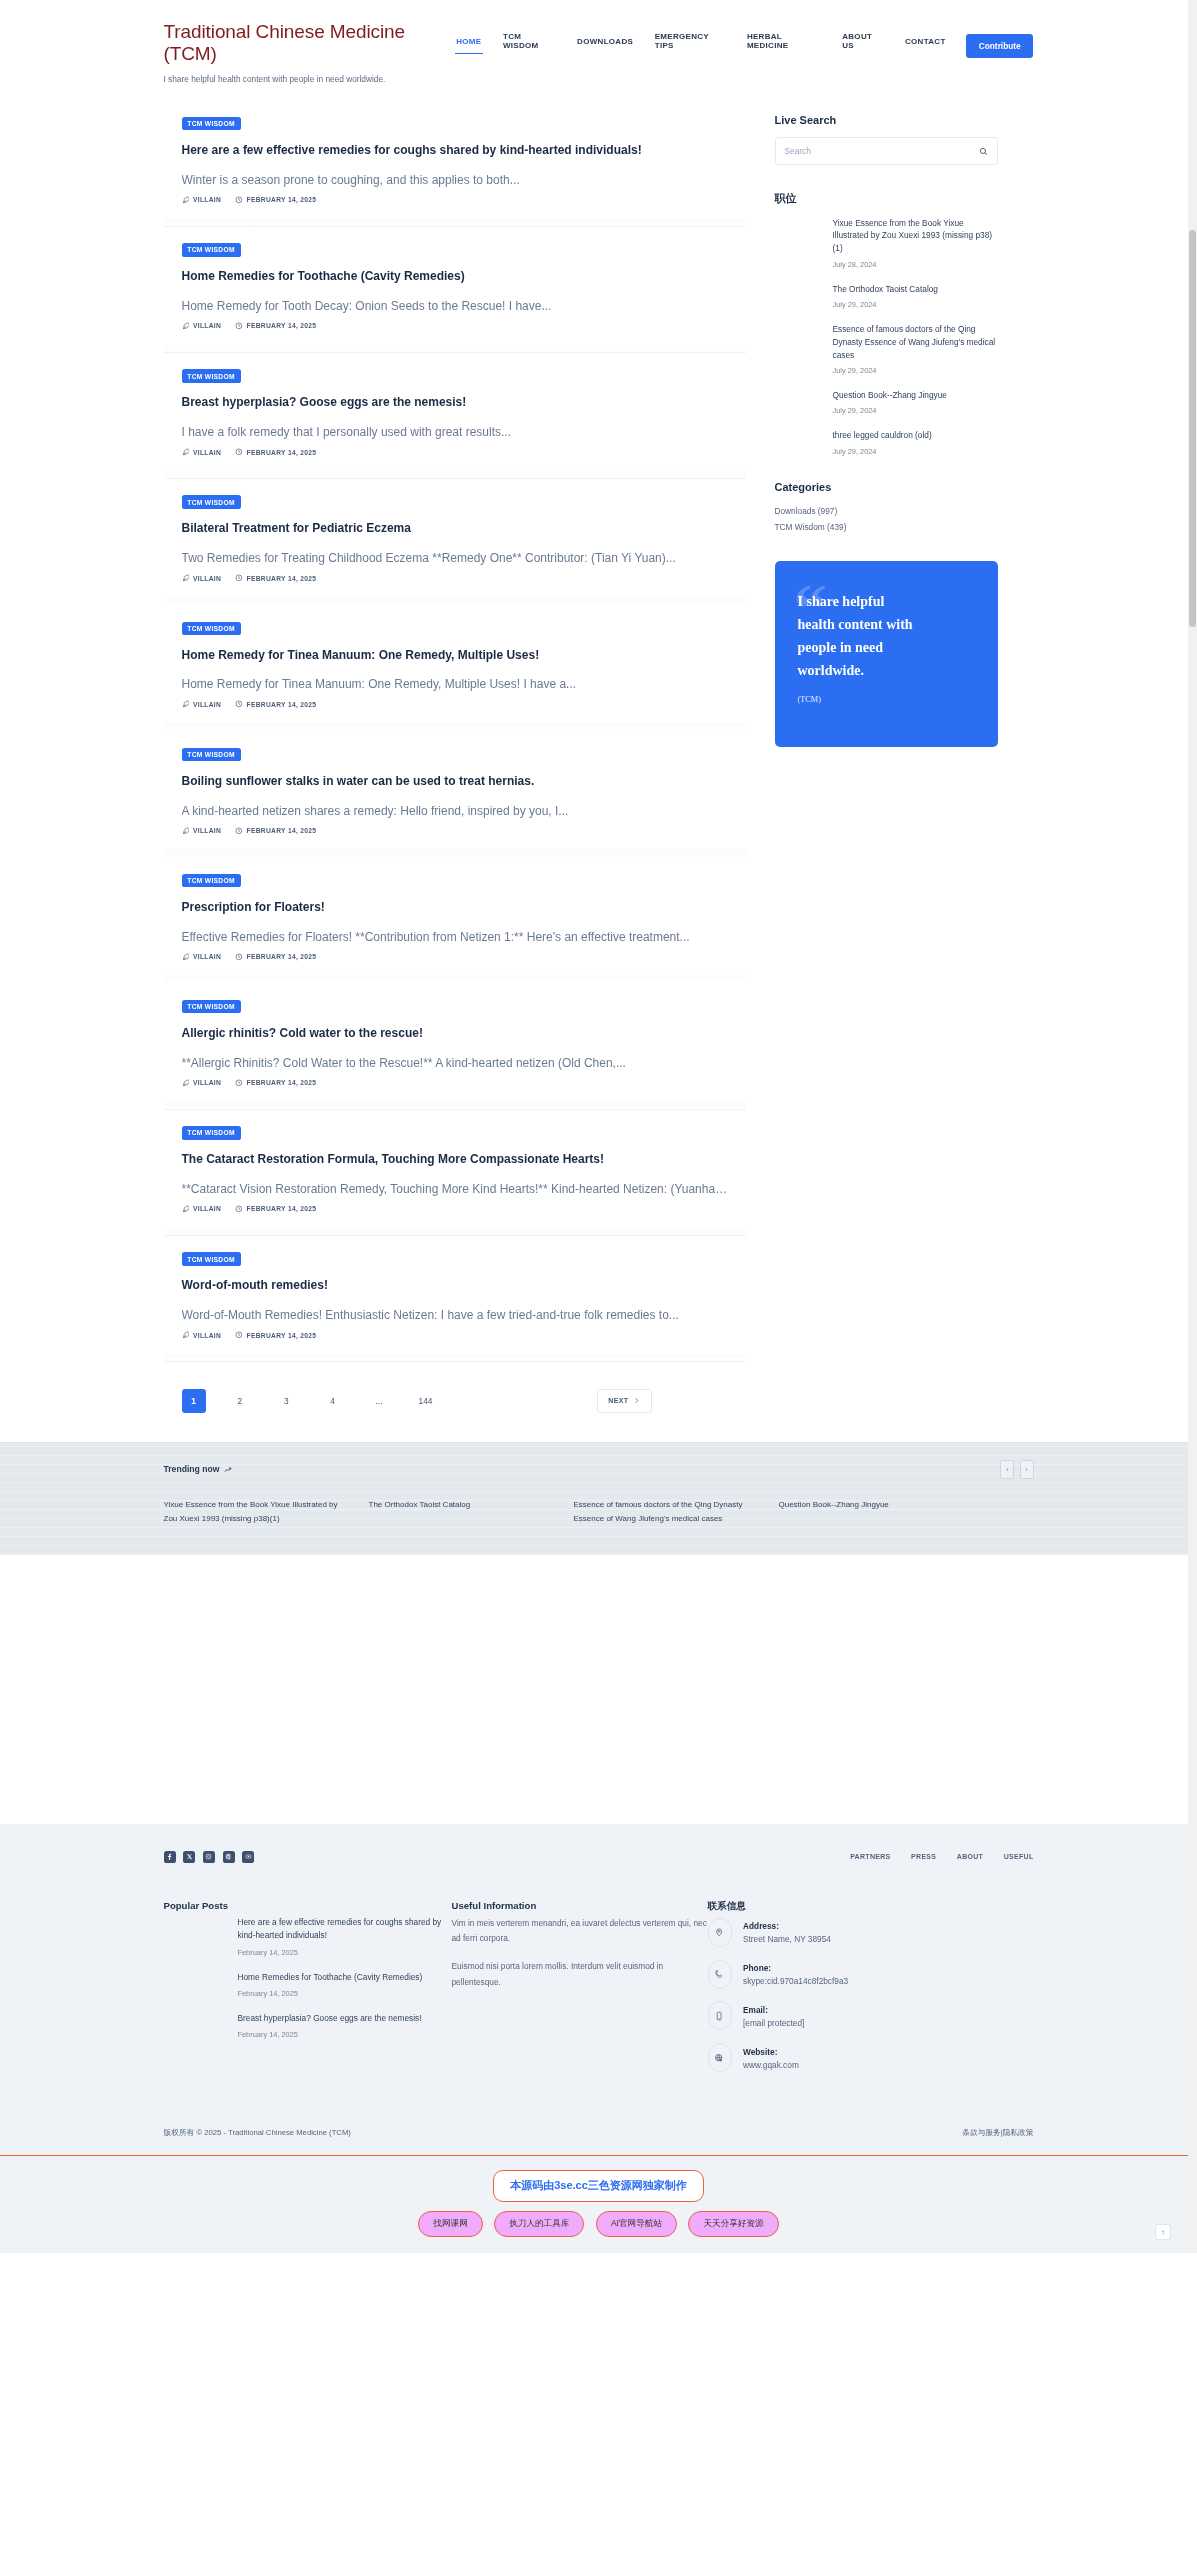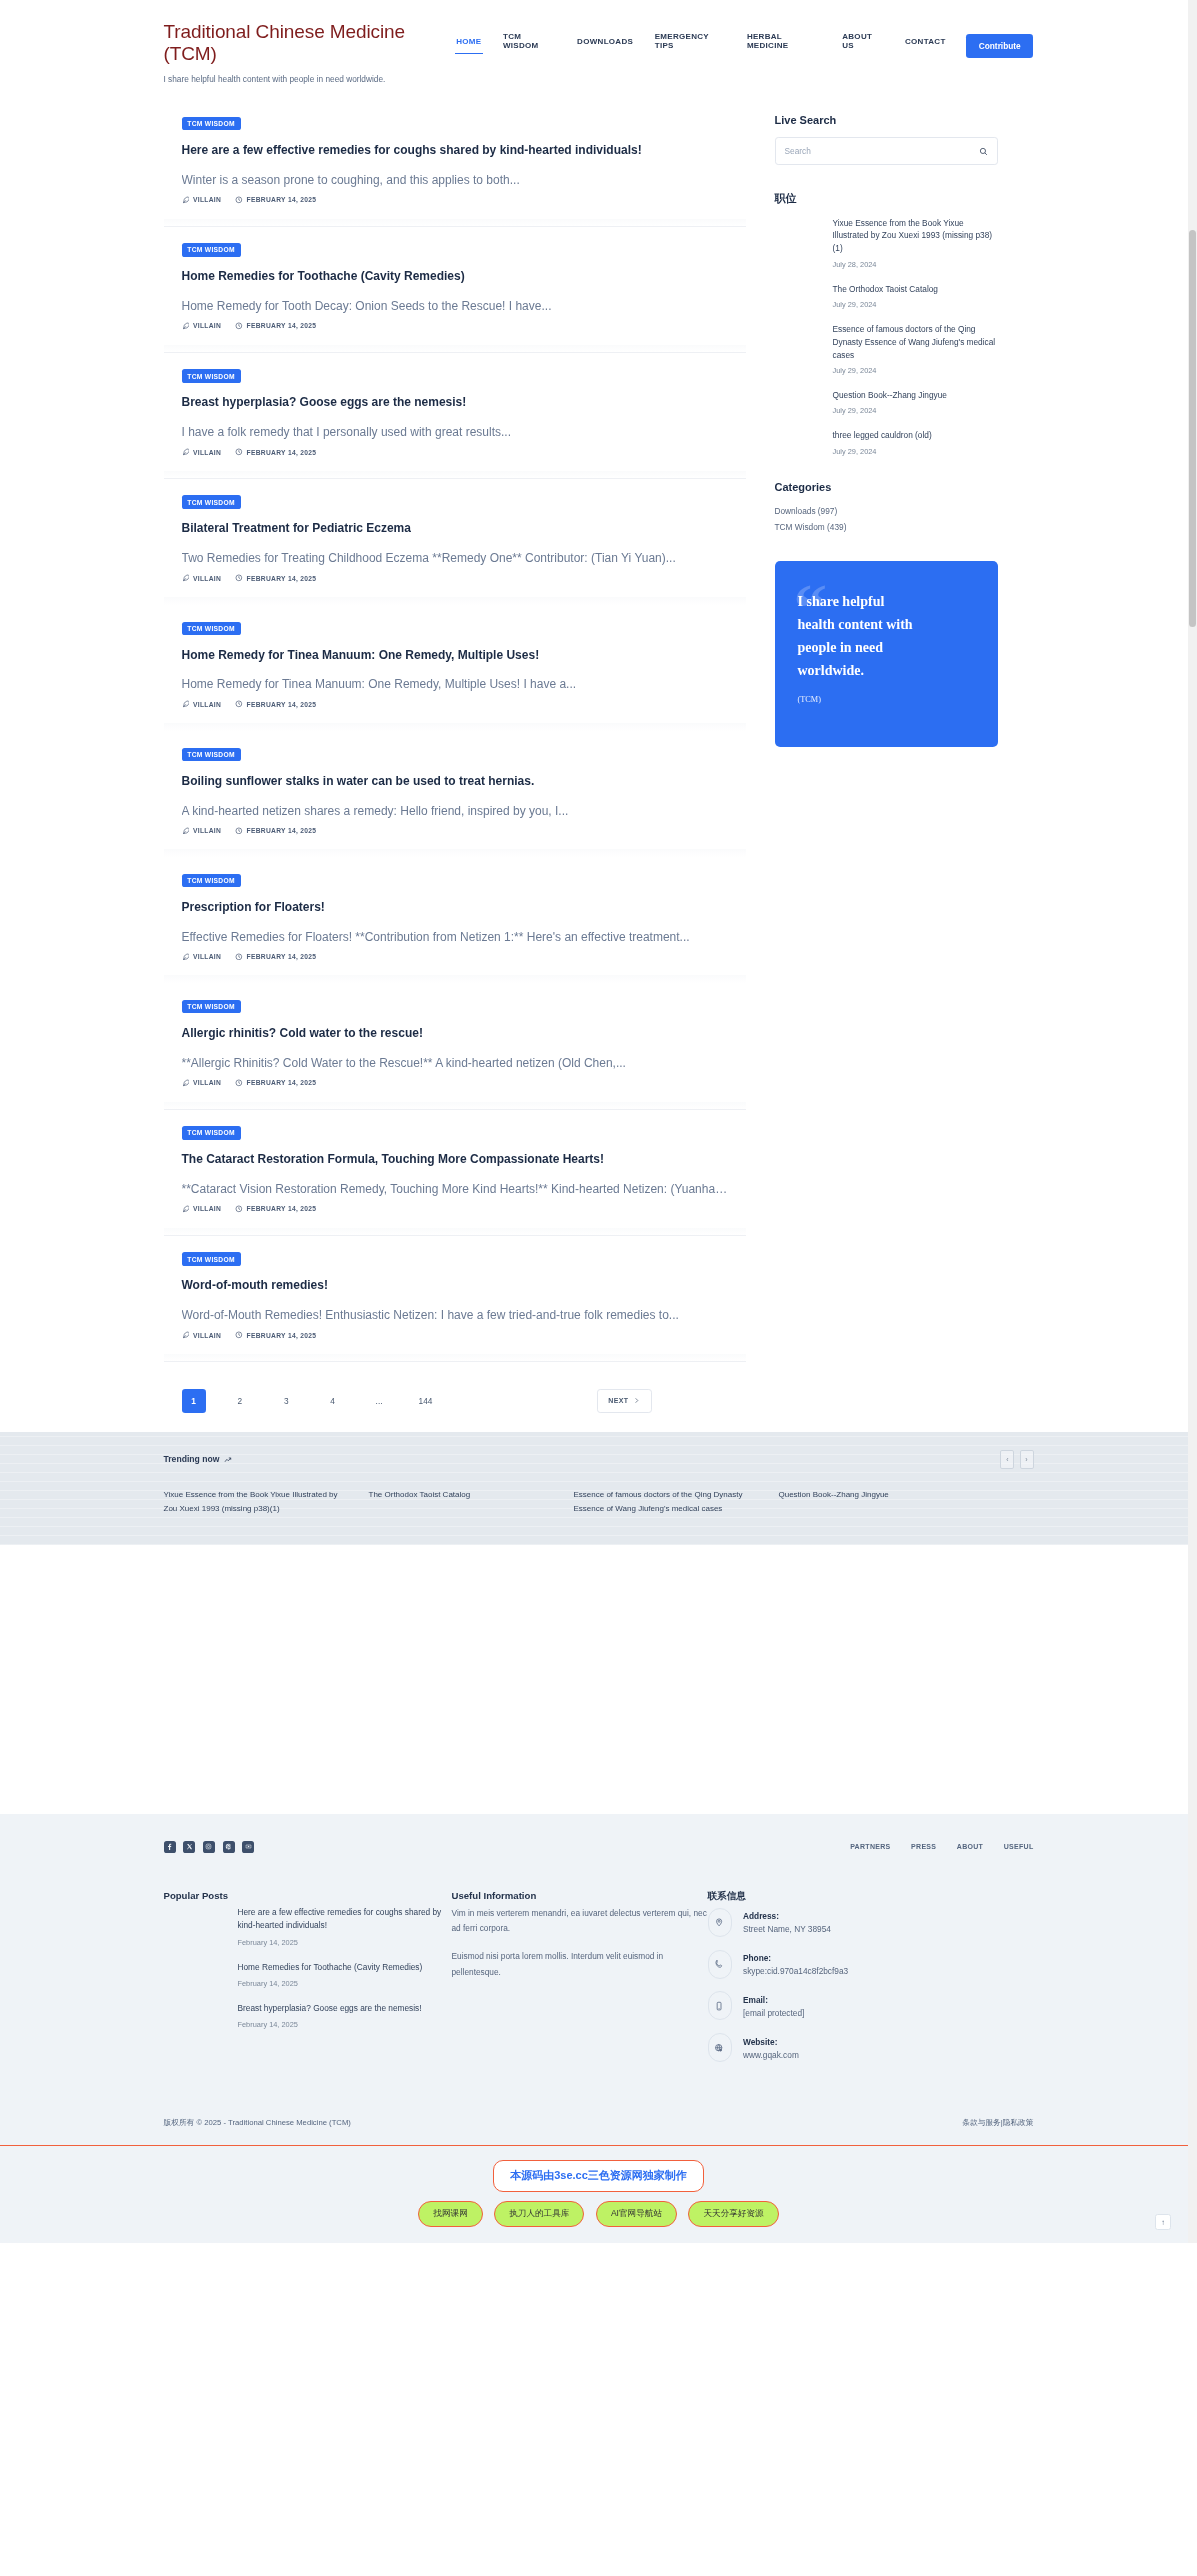--- a/index.html
+++ b/index.html
@@ -138,21 +138,21 @@
     position:relative; font-family:"Liberation Serif", serif;
     font-size: 14px; font-weight:700; color:#fff; line-height:1.65; max-width: 122px;
   }
   .quote-author {
     position:relative; margin-top: 12.8px; font-family:"Liberation Serif", serif;
     font-size:8.3px; color:#eaf0fe;
   }
 
   
   .trending {
-    margin-top: 19px; background:#e4e9ee; padding: 18px 0 29px 0;
+    margin-top: 29px; background:#e4e9ee; padding: 18px 0 29px 0;
     position:relative; overflow:hidden;
   }
   .trending:before{
     content:""; position:absolute; inset:0;
     background-image:
       repeating-linear-gradient(0deg, rgba(255,255,255,.55) 0 1.3px, transparent 1.3px 9px);
     opacity:.6;
   }
   .trending-inner { width:870px; margin:0 auto; position:relative; }
   .trending-head { display:flex; align-items:center; justify-content:space-between; }
@@ -213,21 +213,21 @@
     background:#eff3f7; border-top: 1.3px solid #f2603c;
     padding: 14px 0 16.6px 0; text-align:center; position:relative;
   }
   .promo-main {
     display:inline-block; border:1.3px solid #f2603c; border-radius: 10px;
     padding: 7.7px 16.6px; background:#fff;
     font-size:11px; font-weight:700; color:#2c6ef2;
   }
   .promo-chips { margin-top: 9px; display:flex; justify-content:center; gap: 11.5px; }
   .promo-chip {
-    border:1.3px solid #f2603c; border-radius: 14px; background:#bef264;
+    border:1.3px solid #f2603c; border-radius: 14px; background:#f0abfc;
     padding: 5.8px 14px; font-size:8.6px; color:#333; cursor:pointer;
   }
   .back-top {
     position:absolute; right: 25.6px; bottom: 12.8px;
     width: 16.6px; height: 16.6px; border:0.6px solid #dde4ec; border-radius:2.6px;
     background:#fff; color:#54657f; font-size: 7.7px;
     display:flex; align-items:center; justify-content:center; cursor:pointer;
   }
 
   

